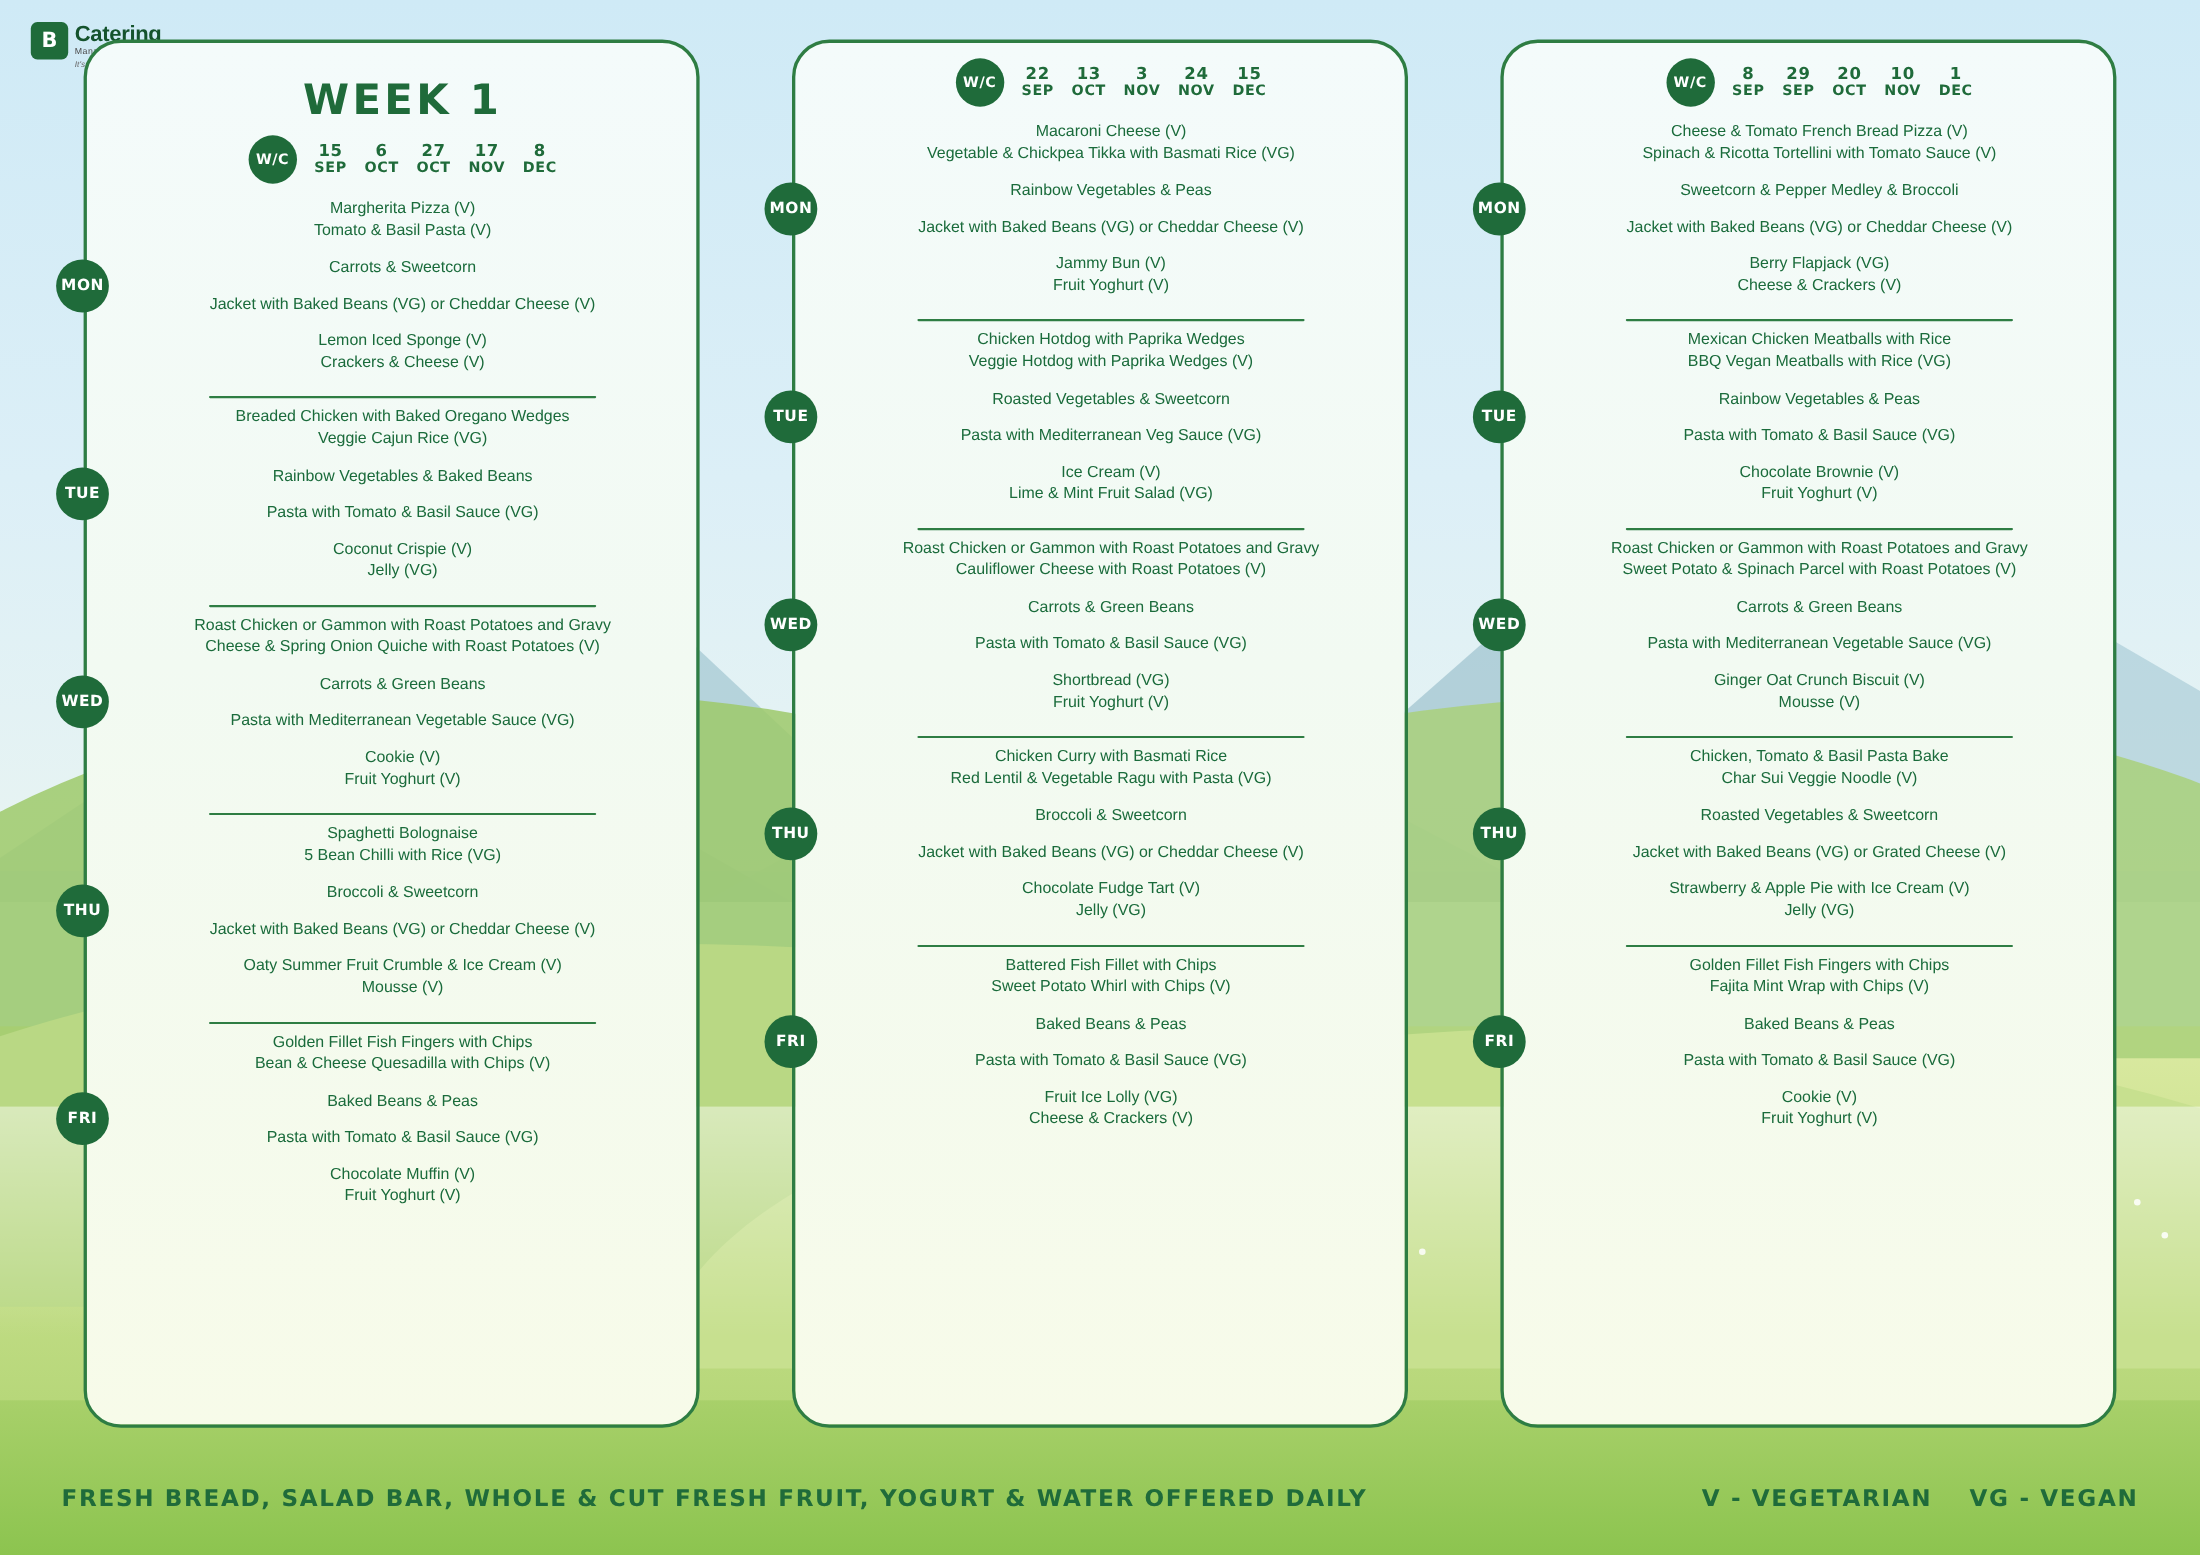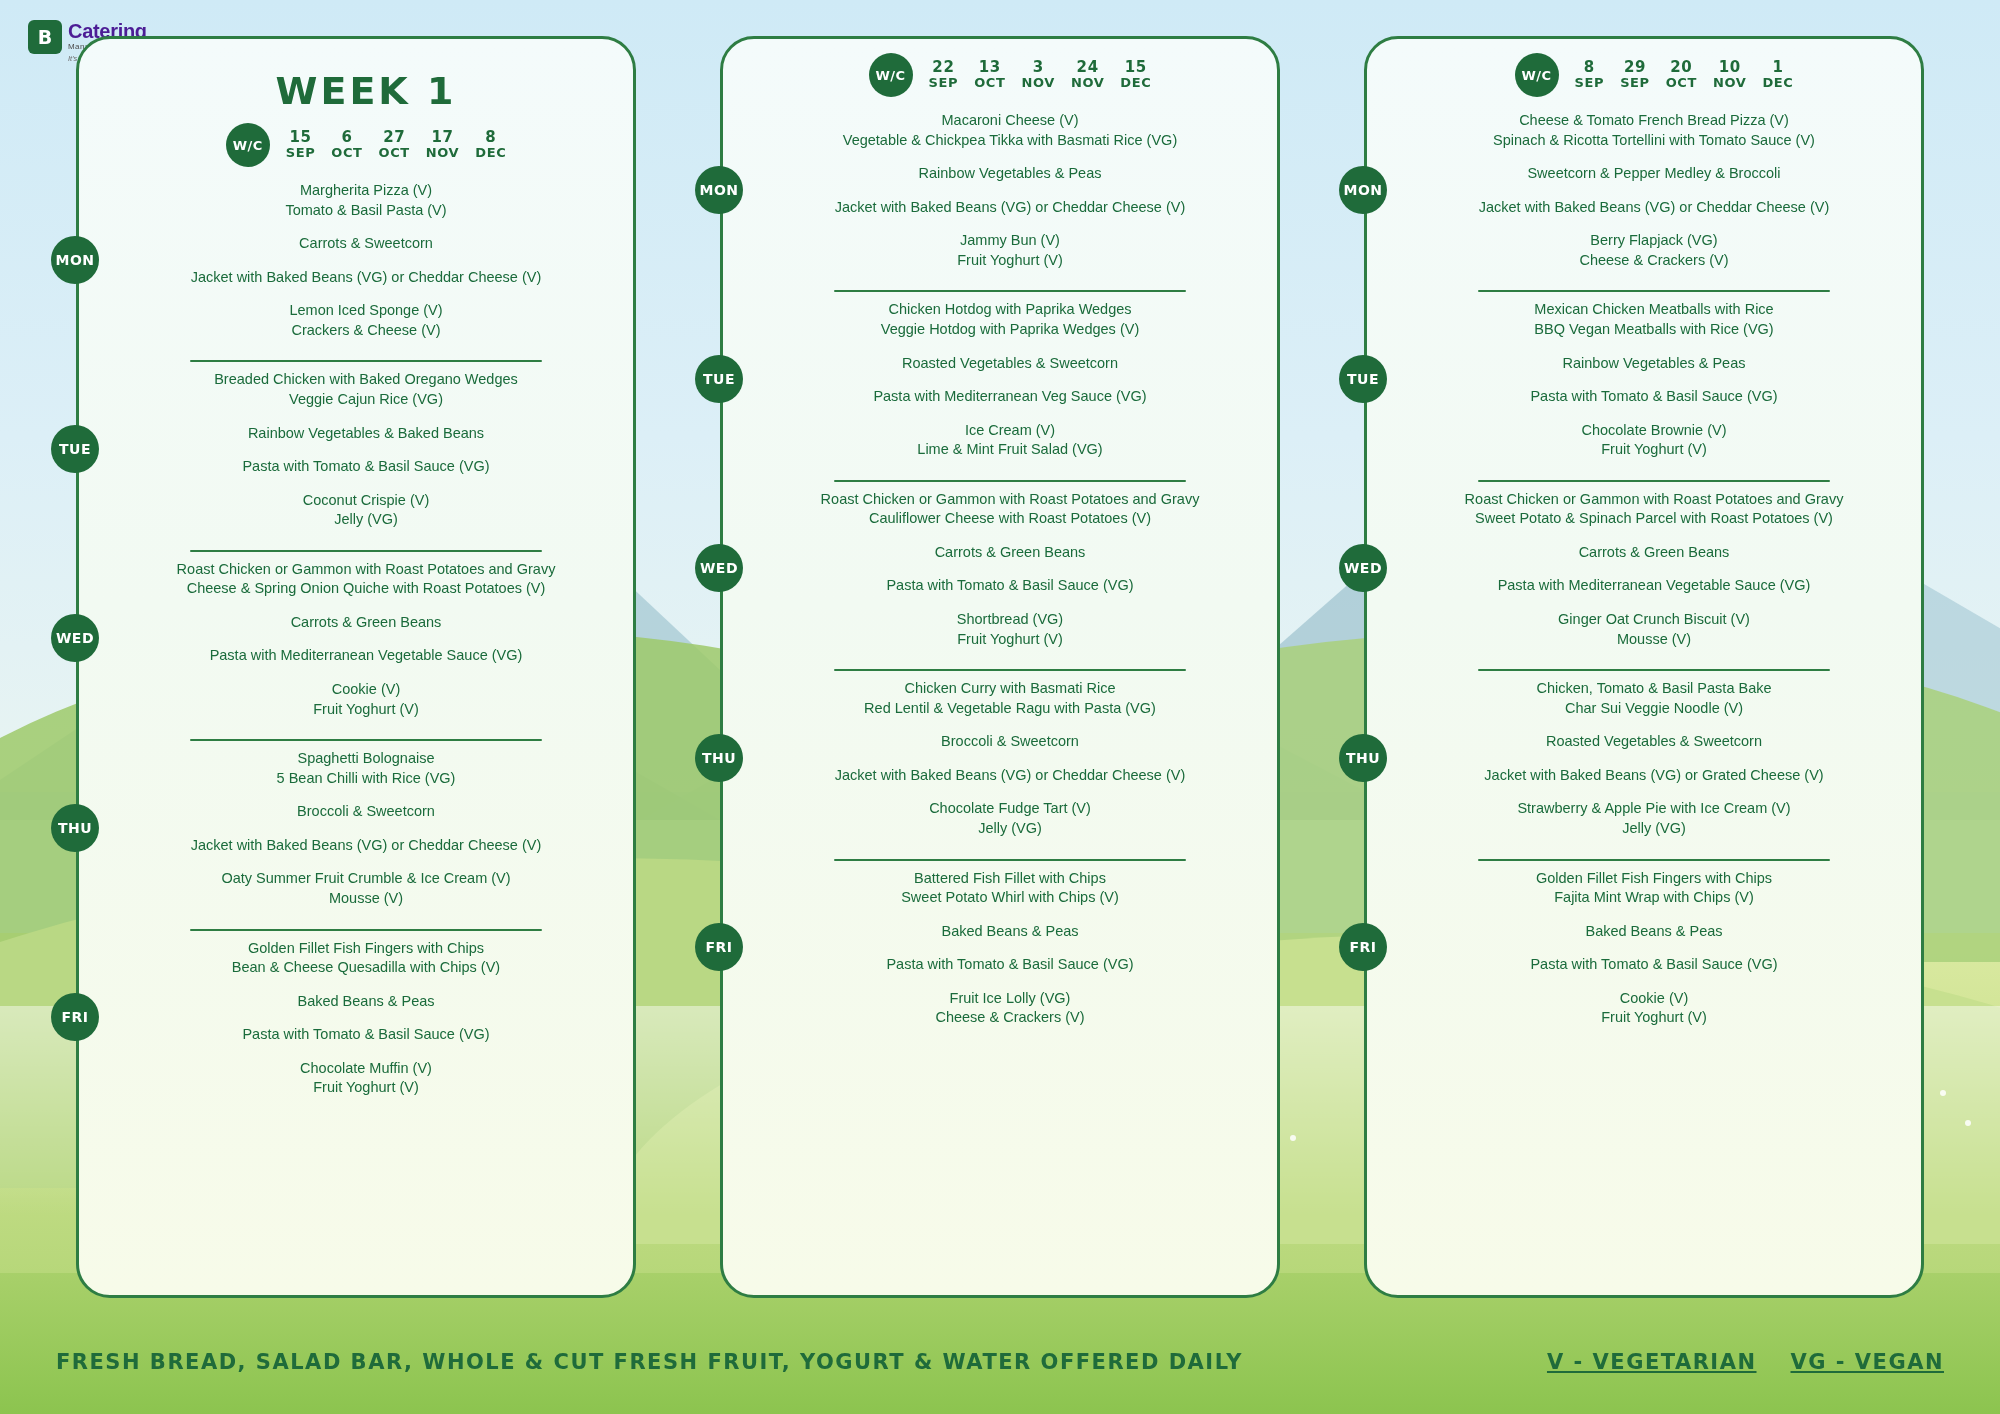--- a/index.html
+++ b/index.html
@@ -46,21 +46,21 @@
 
   
   .logo { position:absolute; left:28px; top:20px; display:flex; align-items:flex-start; gap:6px; }
   .logo-mark {
     width:34px; height:34px; border-radius:6px;
     background:#1f6b3a; color:#fff; font-weight:bold; font-size:19px;
     display:flex; align-items:center; justify-content:center;
     font-family:"DejaVu Sans", sans-serif;
   }
   .logo-text { line-height:1; padding-top:1px; }
-  .logo-main { font-size:20px; font-weight:bold; color:#4c1d95; letter-spacing:-.3px; }
+  .logo-main { font-size:20px; font-weight:bold; color:#14532d; letter-spacing:-.3px; }
   .logo-sub  { font-size:8px; color:#4a4a4a; letter-spacing:.4px; margin-top:2px; }
   .logo-tag  { font-size:7.5px; color:#6a6a6a; font-style:italic; margin-top:4px; }
 
   
   .columns {
     position:absolute; left:0; top:36px; width:100%;
     display:flex; justify-content:space-between; padding:0 76px; gap:28px;
   }
   .week-card {
     position:relative;
@@ -103,21 +103,21 @@
   .divider { height:2px; background:#2e7d43; width:72%; margin:16px auto 2px; border-radius:2px; }
 
   
   .footer {
     position:absolute; left:0; right:0; bottom:40px;
     display:flex; justify-content:space-between; align-items:center;
     padding:0 56px;
     font-family:"DejaVu Sans", sans-serif; font-weight:bold;
     color:#1f6b3a; letter-spacing:1.5px; font-size:21px;
   }
-  .footer-right { display:flex; gap:34px;text-decoration:underline; }
+  .footer-right { display:flex; gap:34px; }
 
   
   .dand { position:absolute; width:6px; height:6px; border-radius:50%; background:rgba(255,255,255,.85); }
 </style>
 </head>
 <body>
 
 <div class="bg">
   <div class="sky"></div>
   <div class="mount m1"></div>

